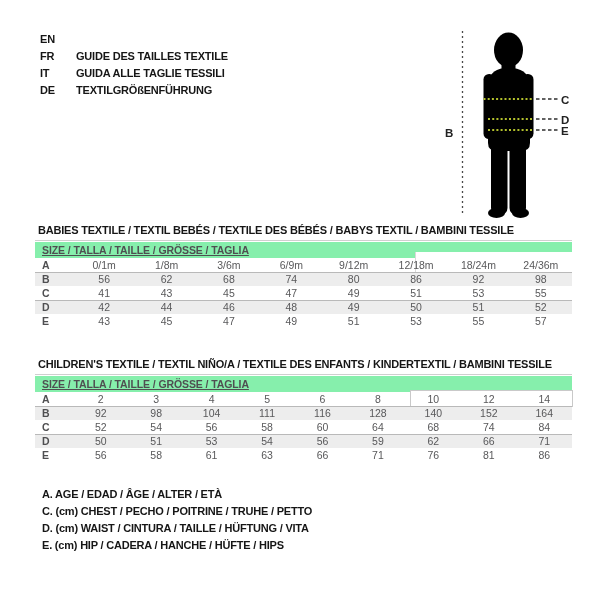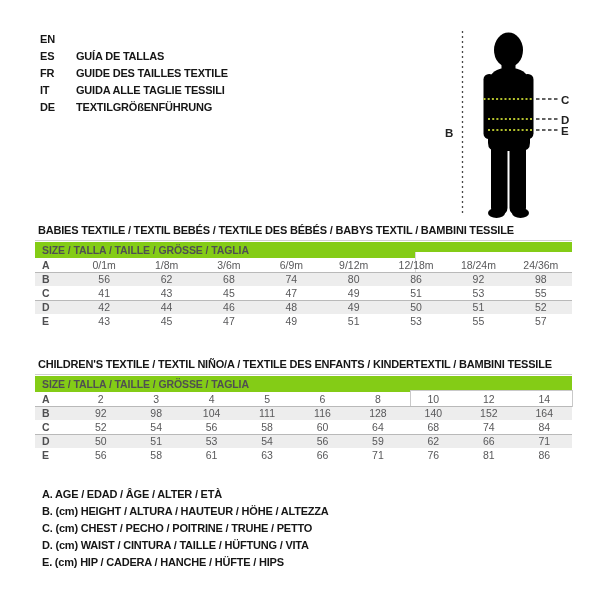--- a/index.html
+++ b/index.html
@@ -8,23 +8,23 @@
   
   .langs{position:absolute;left:40px;top:31px;}
   .lang-row{display:flex;line-height:17px;font-size:11px;font-weight:700;letter-spacing:-0.2px;}
   .lang-row .code{width:36px;}
   
   .figure{position:absolute;left:435px;top:15px;width:150px;height:215px;}
   
   .table-section{position:absolute;left:35px;width:537px;height:112px;}
   .tbl-title{position:absolute;left:3px;top:0;font-size:11px;font-weight:700;letter-spacing:-0.2px;white-space:nowrap;}
   .tbl-topline{position:absolute;left:0;top:16px;width:537px;border-top:1px solid #cfcfcf;}
-  .tbl-header{position:absolute;left:0;top:18px;width:537px;height:16px;background:#84cc16;
+  .tbl-header{position:absolute;left:0;top:18px;width:537px;height:16px;background:#86efac;
               font-size:10.5px;line-height:16px;color:#4f4f51;font-weight:700;letter-spacing:-0.1px;
-              padding-left:7px;box-sizing:border-box;z-index:1;}
+              padding-left:7px;box-sizing:border-box;z-index:1;text-decoration:underline;}
   .tbl-rows{position:absolute;left:0;top:34px;width:537px;z-index:3;}
   .trow{display:grid;height:14px;line-height:14px;font-size:10.5px;color:#58585a;}
   .trow .rlabel{padding-left:7px;text-align:left;font-weight:700;color:#4f4f51;}
   .trow .cell{text-align:center;}
   .trow.stripe{background:#ededed;border-top:1px solid #b9b9b9;height:13px;line-height:13px;}
   .overlay{position:absolute;z-index:2;}
   .ov-babies{left:380px;top:28px;width:157px;height:20px;background:#fff;border-left:1px solid #d9d9d9;}
   .ov-children{left:375px;top:32px;width:161px;height:16px;background:#fff;
                border:1px solid #c9c9c9;border-bottom:none;}
   
@@ -32,24 +32,20 @@
   .legend-item{line-height:17px;font-size:11px;font-weight:700;letter-spacing:-0.2px;white-space:nowrap;}
 </style>
 </head>
 <body>
 
 <div class="sheet">
 
   <div class="langs">
       <div class="lang-row">
         <span class="code">EN</span>
-      </div>
-      <div class="lang-row">
-        <span class="code">ES</span>
-        <span>GUÍA DE TALLAS</span>
       </div>
       <div class="lang-row">
         <span class="code">FR</span>
         <span>GUIDE DES TAILLES TEXTILE</span>
       </div>
       <div class="lang-row">
         <span class="code">IT</span>
         <span>GUIDA ALLE TAGLIE TESSILI</span>
       </div>
       <div class="lang-row">
@@ -217,19 +213,18 @@
           <span class="cell">71</span>
           <span class="cell">76</span>
           <span class="cell">81</span>
           <span class="cell">86</span>
         </div>
       </div>
   </section>
 
   <div class="legend">
       <div class="legend-item">A. AGE / EDAD / ÂGE / ALTER / ETÀ</div>
-      <div class="legend-item">B. (cm) HEIGHT / ALTURA / HAUTEUR / HÖHE / ALTEZZA</div>
       <div class="legend-item">C. (cm) CHEST / PECHO / POITRINE / TRUHE / PETTO</div>
       <div class="legend-item">D. (cm) WAIST / CINTURA / TAILLE / HÜFTUNG / VITA</div>
       <div class="legend-item">E. (cm) HIP / CADERA / HANCHE / HÜFTE / HIPS</div>
     </div>
 
 </div>
 
 </body></html>

